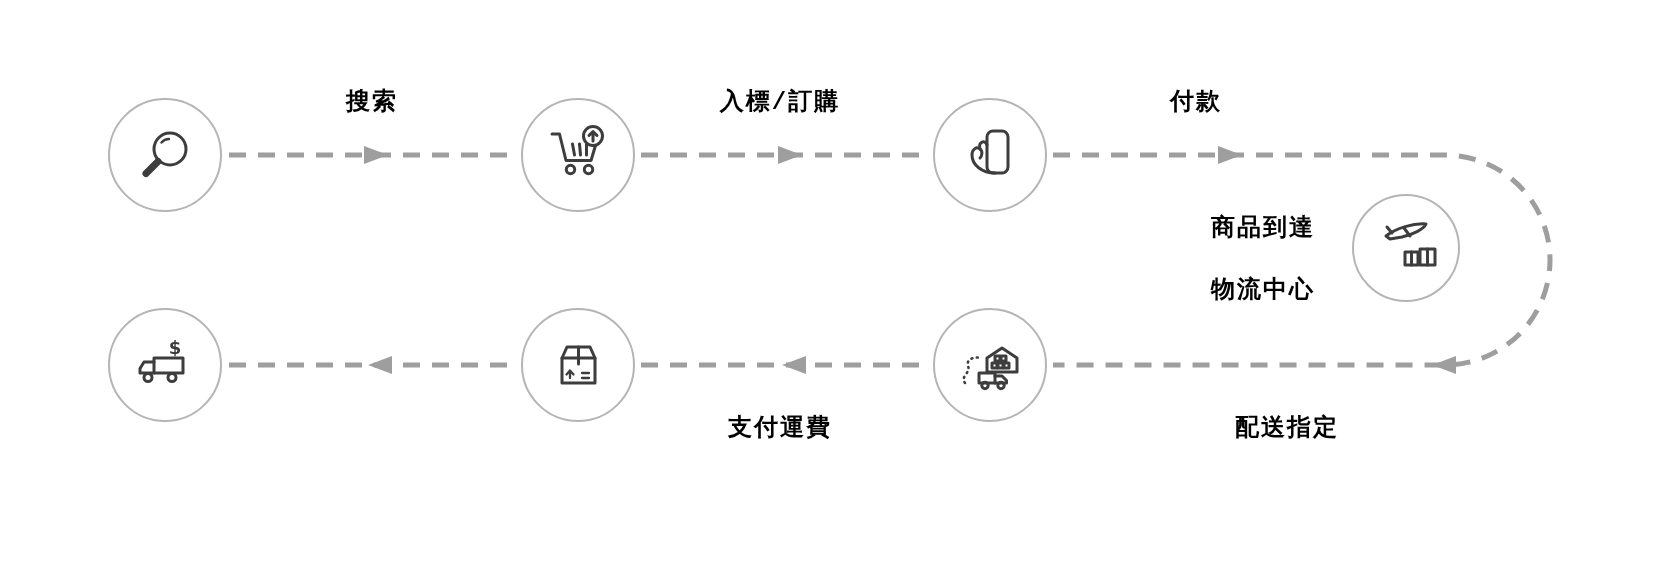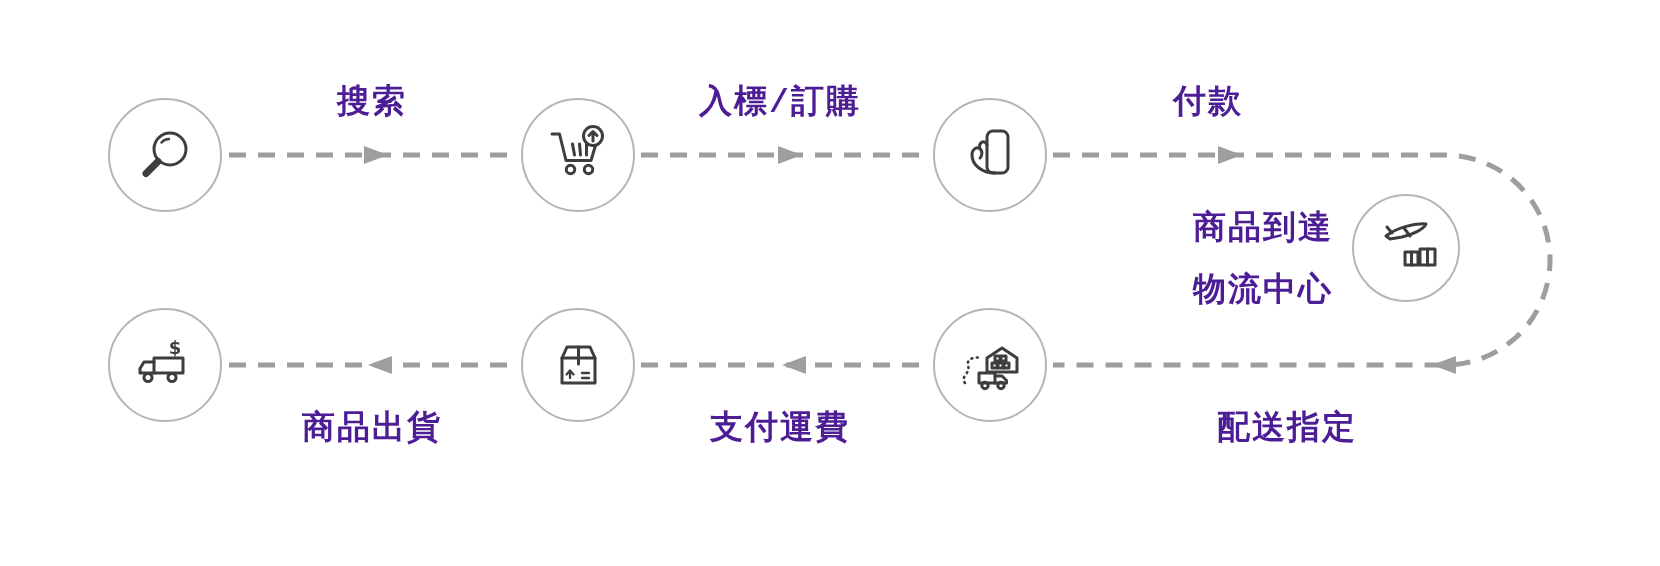--- a/index.html
+++ b/index.html
@@ -38,22 +38,22 @@
     width: 64px; height: 64px;
     stroke: #3d3d3d;
     stroke-width: 3;
     fill: none;
     stroke-linecap: round;
     stroke-linejoin: round;
   }
   .label {
     position: absolute;
     transform: translate(-50%, -50%);
-    color: #4c1d95;
-    font-size: 33px;
+    color: #000000;
+    font-size: 24px;
     font-weight: 600;
     letter-spacing: 2px;
     white-space: nowrap;
     text-align: center;
   }
   .label .line { line-height: 62px; }
 </style>
 </head>
 <body>
 
@@ -148,24 +148,23 @@
       <rect x="21" y="25" width="29" height="15"></rect>
       <path d="M21 29 H 11 L 7 35.5 V 40 h 14"></path>
       <circle cx="15" cy="44.5" r="4"></circle>
       <circle cx="39" cy="44.5" r="4"></circle>
       <text x="42" y="21" font-size="18" font-weight="bold" fill="#3d3d3d" stroke="none" text-anchor="middle">$</text>
     </svg>
   </div>
 
   <div class="label" style="left:372px; top:101px;">搜索</div>
   <div class="label" style="left:780px; top:101px;font-family:Liberation Mono, monospace;">入標/訂購</div>
-  <div class="label" style="left:1196px; top:101px;margin-left:12px;">付款</div>
+  <div class="label" style="left:1196px; top:101px;">付款</div>
 
   <div class="label" style="left:1263px; top:258px;">
     <div class="line">商品到達</div>
     <div class="line">物流中心</div>
   </div>
 
   <div class="label" style="left:1266px; top:427px;margin-left:21px;">配送指定</div>
   <div class="label" style="left:780px; top:427px;">支付運費</div>
-  <div class="label" style="left:372px; top:427px;">商品出貨</div>
 
 </div>
 
 </body></html>

